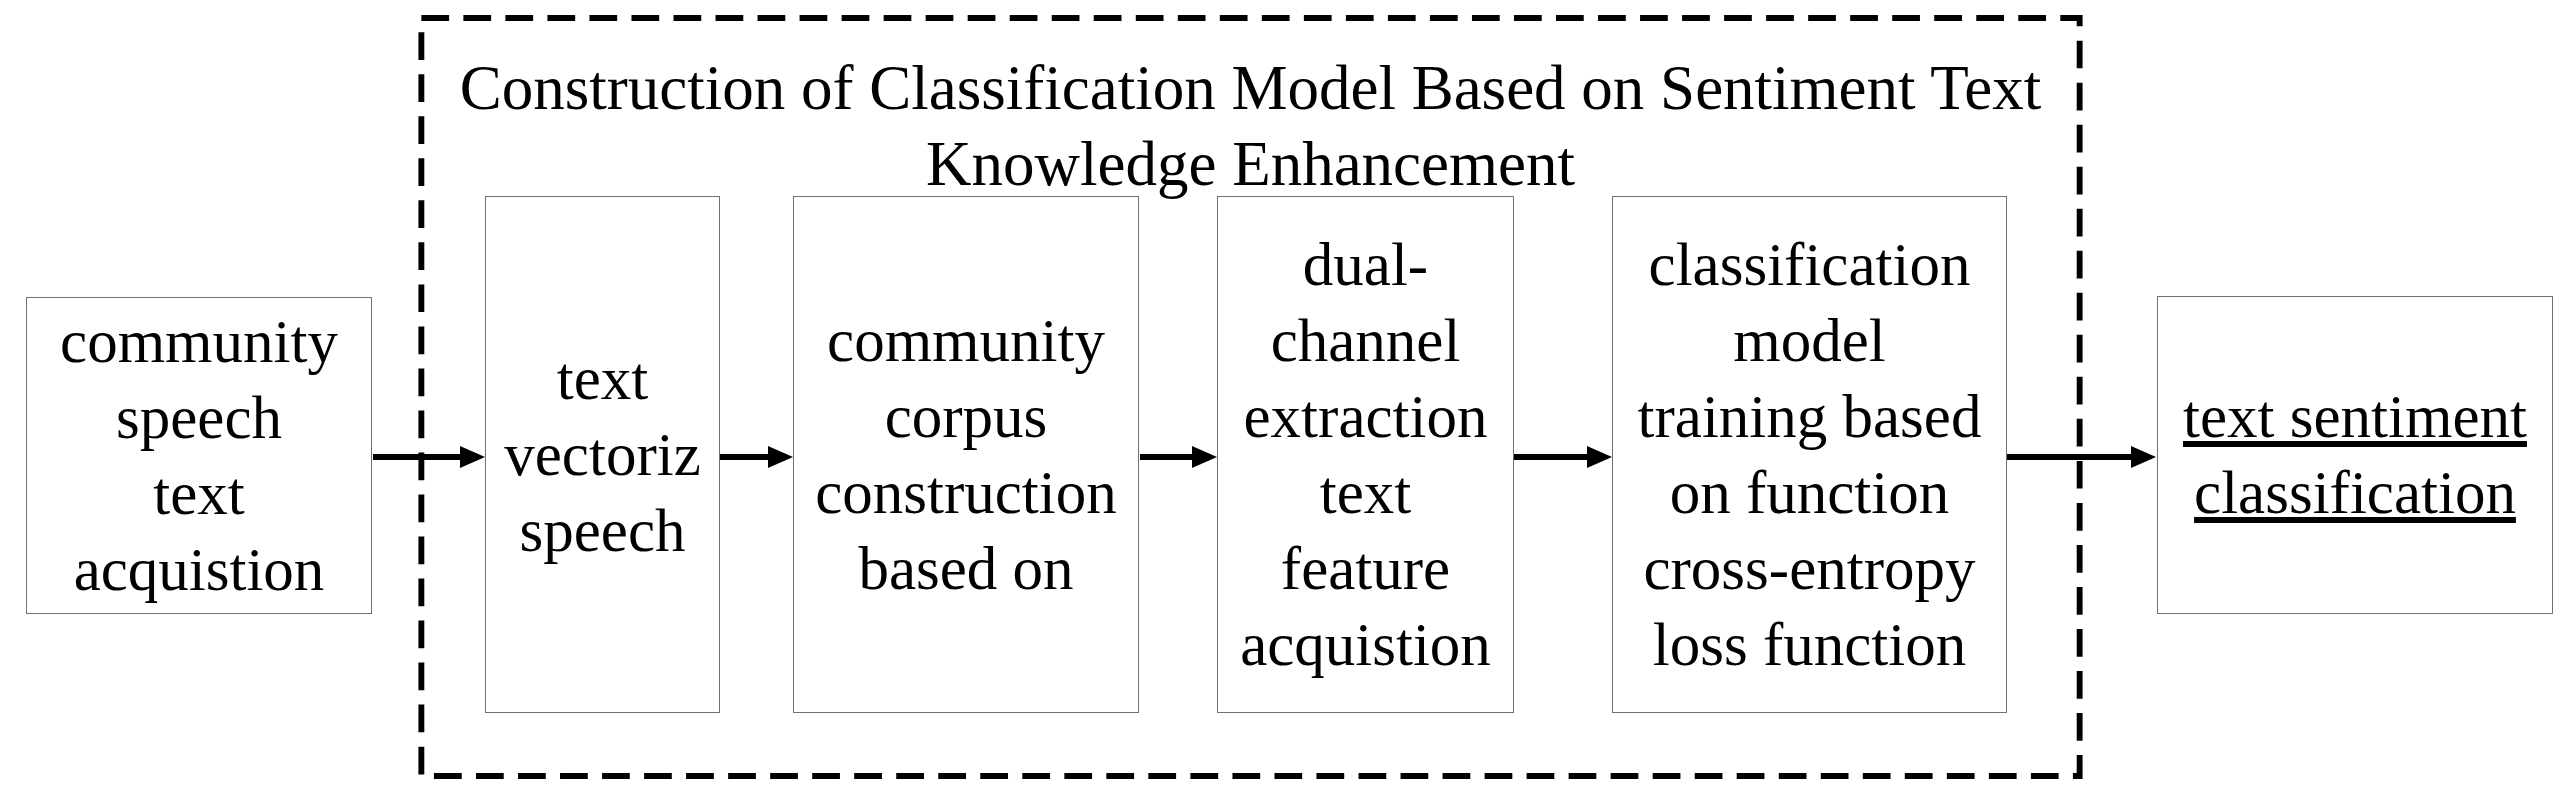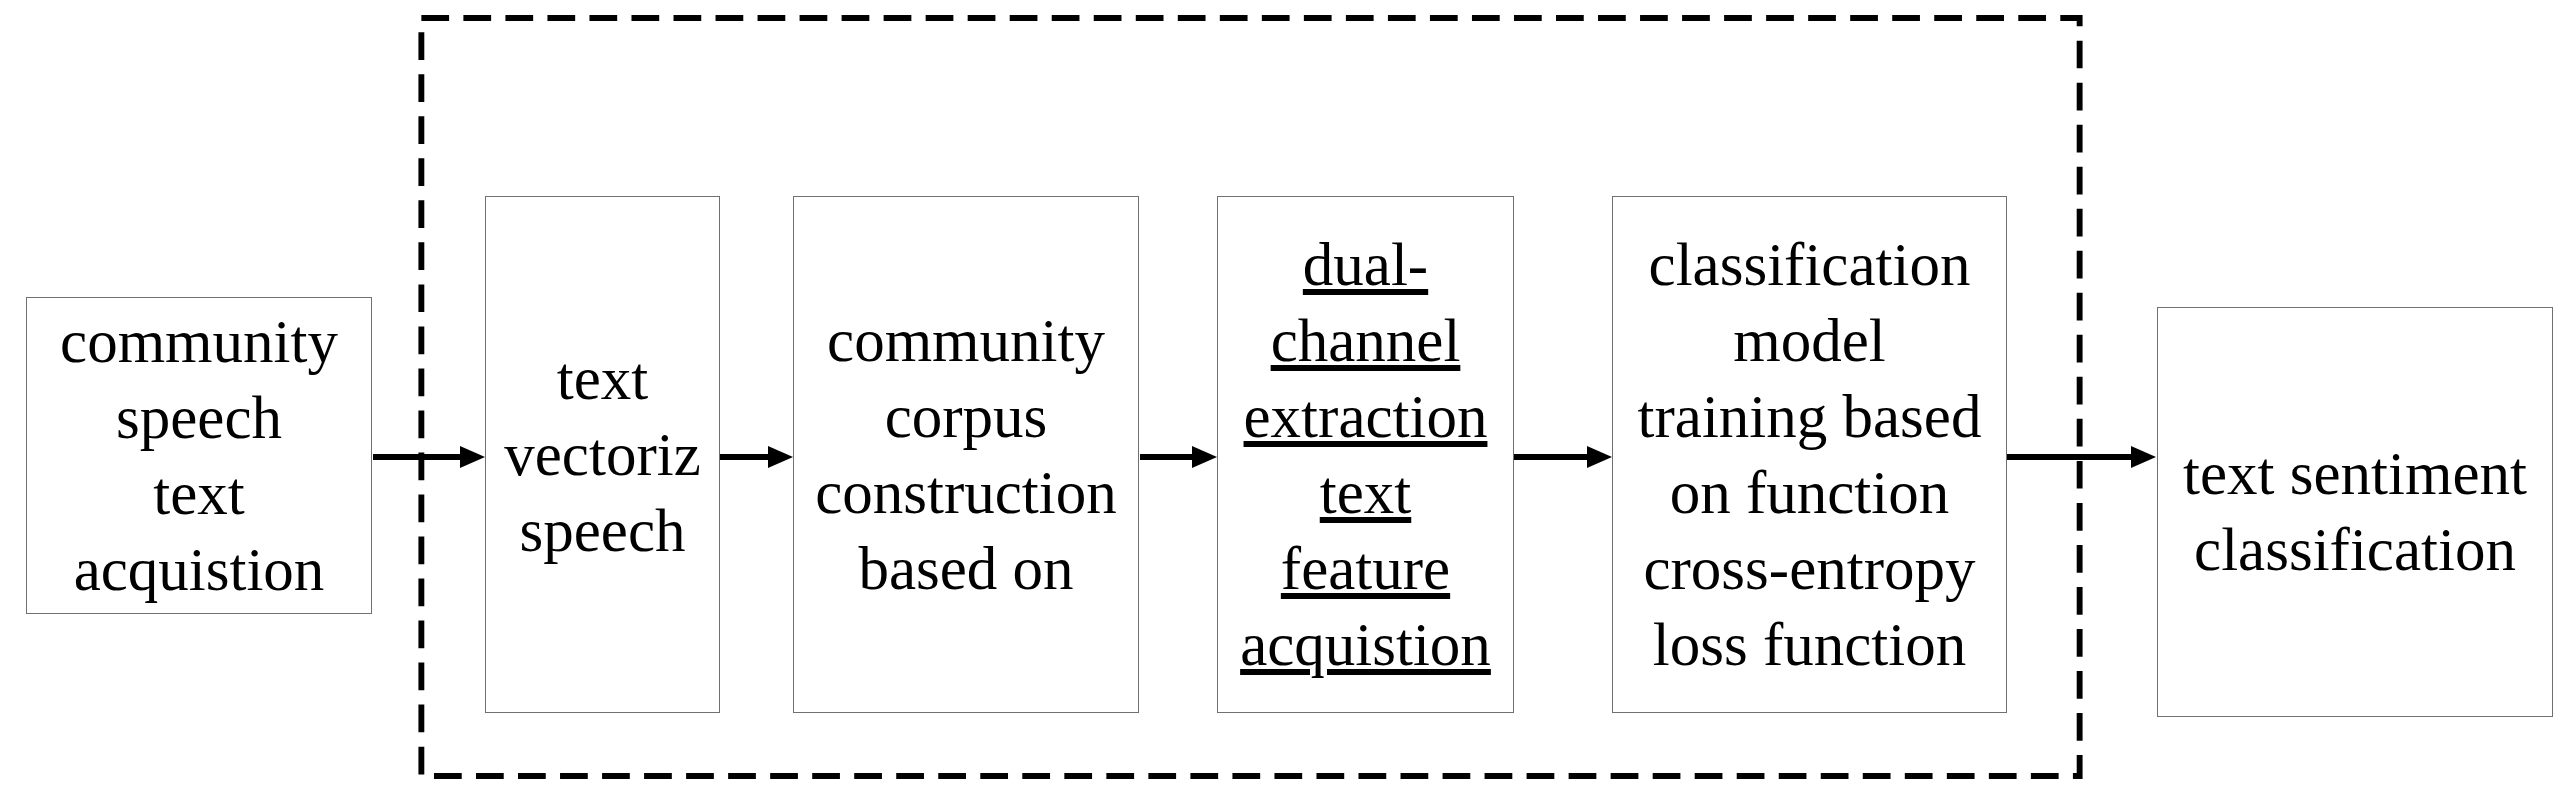--- a/index.html
+++ b/index.html
@@ -36,23 +36,23 @@
     justify-content:center;
     align-items:center;
     text-align:center;
     font-size:61px;
     line-height:76px;
   }
   .node .tline, .figure-title .tline{ white-space:nowrap; }
   .node-1{ left:26px;  top:297px; width:346px; height:317px; }
   .node-2{ left:485px; top:196px; width:235px; height:517px; }
   .node-3{ left:793px; top:196px; width:346px; height:517px; }
-  .node-4{ left:1217px;top:196px; width:297px; height:517px;text-decoration:underline; }
+  .node-4{ left:1217px;top:196px; width:297px; height:517px; }
   .node-5{ left:1612px;top:196px; width:395px; height:517px; }
-  .node-6{ left:2157px;top:307px; width:396px; height:410px; }
+  .node-6{ left:2157px;top:296px; width:396px; height:318px;text-decoration:underline; }
   .arrow{
     position:absolute;
     top:454px;
     height:5.9px;
     background:#000000;
   }
   .arrow .head{
     position:absolute;
     right:-25px;
     top:-8.4px;
@@ -69,20 +69,24 @@
 </style>
 </head>
 <body>
 
 <div class="canvas">
 
   <svg class="boundary-svg" viewBox="0 0 1980 909" xmlns="http://www.w3.org/2000/svg" aria-hidden="true">
     <rect x="3.5" y="3.5" width="1973" height="902" fill="none" stroke="#000000" stroke-width="7" stroke-dasharray="33 17"></rect>
   </svg>
 
+  <div class="figure-title">
+      <div class="tline">Construction of Classification Model Based on Sentiment Text</div>
+      <div class="tline">Knowledge Enhancement</div>
+    </div>
 
   <div class="node node-1">
       <div class="tline">community</div>
       <div class="tline">speech</div>
       <div class="tline">text</div>
       <div class="tline">acquistion</div>
     </div>
 
   <div class="node node-2">
       <div class="tline">text</div>

